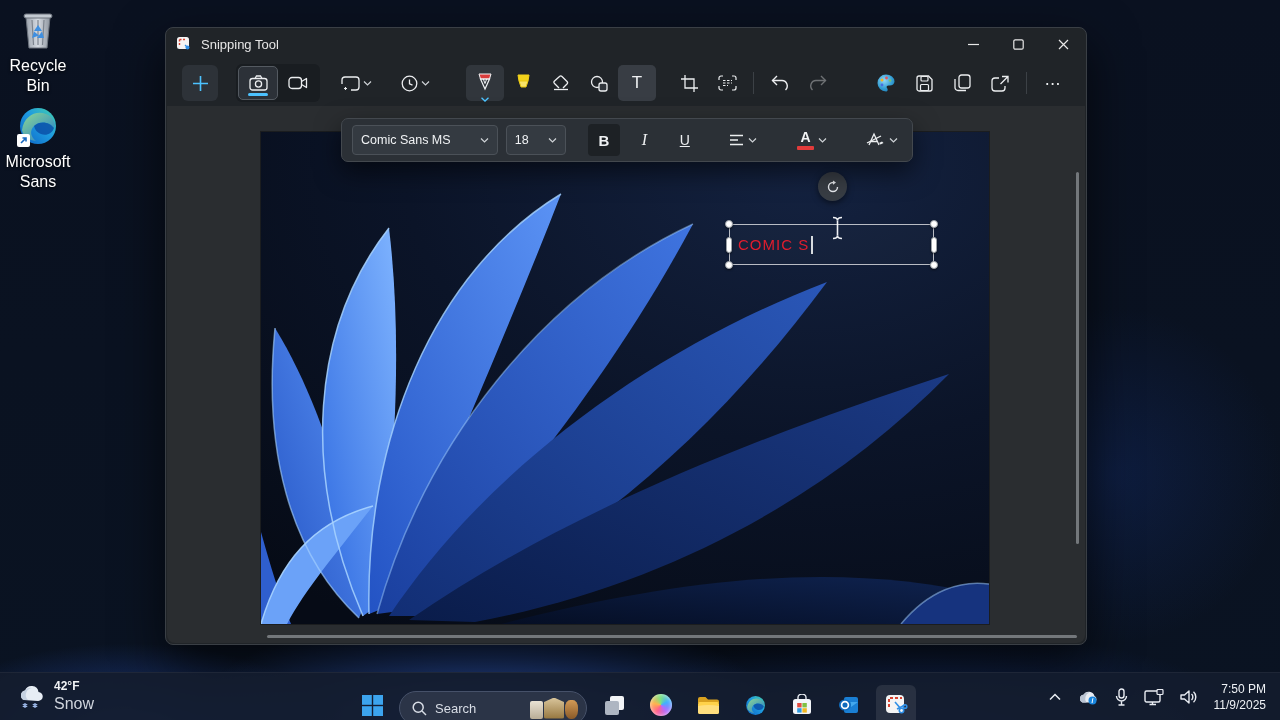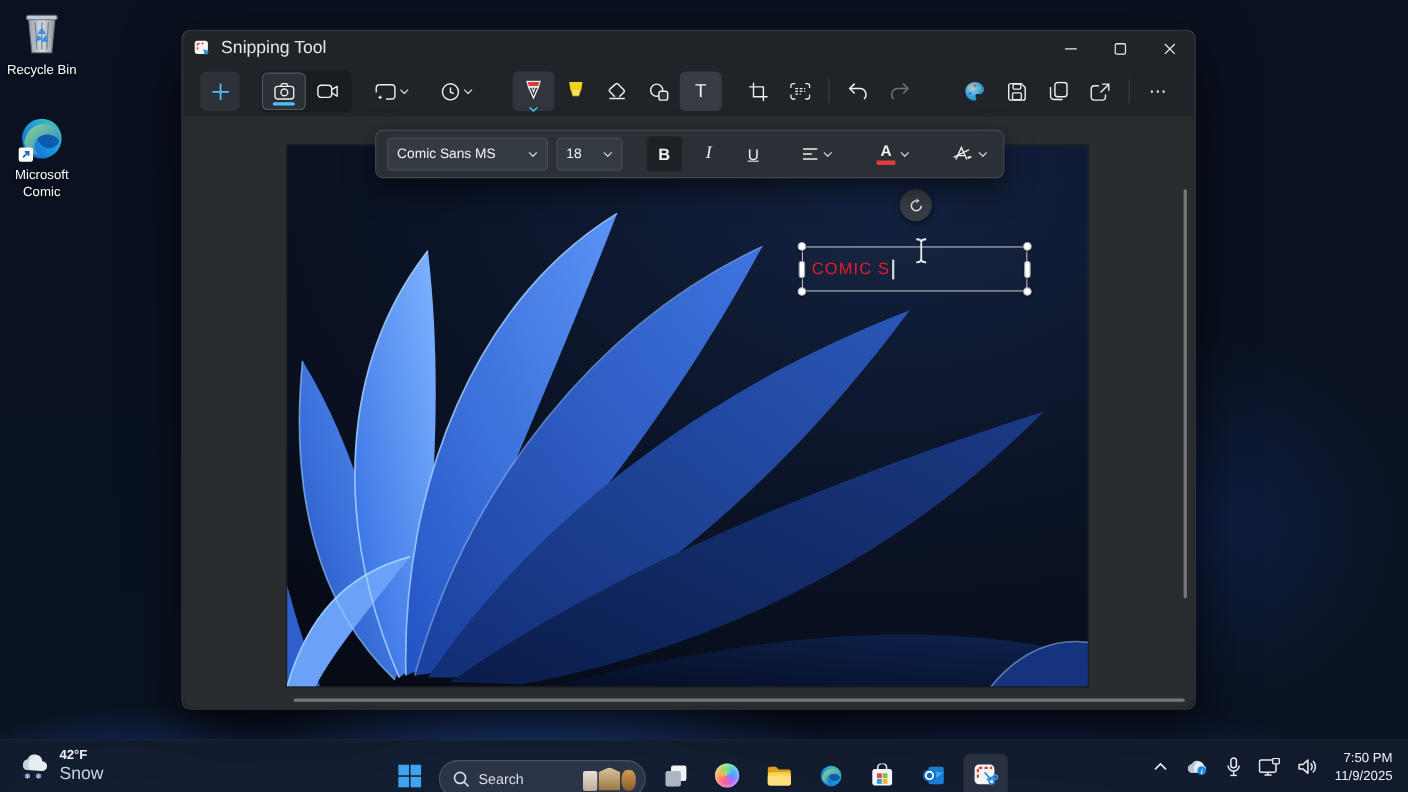--- a/index.html
+++ b/index.html
@@ -14,34 +14,34 @@
       radial-gradient(240px 240px at 87% 66%, rgba(25,60,150,.25), transparent 70%),
       linear-gradient(#0a1120, #0a1322);
     position:relative;
     color:#e8eaed;
   }
   svg { display:block; }
 
   
   .desk-icon { position:absolute; width:76px; text-align:center; cursor:default; }
   .desk-icon .glyph { width:44px; height:44px; margin:0 auto 4px; position:relative; }
-  .desk-icon .lbl { font-size:12px; color:#fff; text-shadow:0 1px 3px rgba(0,0,0,.9); line-height:1.25; }
+  .desk-icon .lbl { font-size:16px; color:#fff; text-shadow:0 1px 3px rgba(0,0,0,.9); line-height:1.25; }
   #icon-recycle { left:0; top:8px; }
   #icon-edge { left:0; top:104px; }
   .shortcut-badge { position:absolute; left:1px; bottom:1px; width:13px; height:13px; background:#fff; border-radius:2px; display:flex; align-items:center; justify-content:center; }
 
   
   #win {
     position:absolute; left:165px; top:27px; width:922px; height:618px;
     background:#202428; border:1px solid #3a3f45; border-radius:8px;
     box-shadow:0 18px 50px rgba(0,0,0,.65);
   }
   #titlebar { height:32px; display:flex; align-items:center; padding-left:10px; }
   #titlebar .app-ico { width:16px; height:16px; margin-right:9px; }
-  #titlebar .ttl { font-size:16px; color:#e6e6e6;text-align:center; }
+  #titlebar .ttl { font-size:13px; color:#e6e6e6;text-align:center; }
   #win-controls { margin-left:auto; display:flex; height:32px; }
   .wc { width:45px; height:32px; display:flex; align-items:center; justify-content:center; }
 
   #toolbar { height:46px; display:flex; align-items:center; padding:0 14px 0 16px; }
   .tbtn { width:38px; height:36px; border-radius:5px; display:flex; align-items:center; justify-content:center; position:relative; flex:0 0 auto; }
   .tbtn.active { background:#31363c; }
   .tbtn.text-active { background:#383d44; }
   .tsep { width:1px; height:22px; background:#3c4146; margin:0 7px; flex:0 0 auto; }
   .spacer { flex:0 0 auto; }
   #new-btn { width:38px; height:36px; background:#2d3238; border-radius:6px; display:flex; align-items:center; justify-content:center; }
@@ -166,21 +166,21 @@
       <circle cx="22" cy="22" r="18" fill="url(#edgeG)"></circle>
       <path d="M6 26 C8 12 20 6 30 10 C38 13 40 21 38 24 C34 18 24 16 18 22 C13 27 15 33 20 37 C12 36 7 32 6 26 Z" fill="url(#edgeG2)" opacity=".9"></path>
       <path d="M18 22 C24 16 34 18 38 24 C36 30 30 32 25 30 C20 28 19 25 18 22 Z" fill="#0a50a8" opacity=".85"></path>
     </svg>
     <span class="shortcut-badge">
       <svg width="9" height="9" viewBox="0 0 9 9">
           <path d="M2 7 L7 2 M3.5 2 L7 2 L7 5.5" stroke="#1567c0" stroke-width="1.6" fill="none"></path>
         </svg>
     </span>
   </div>
-  <div class="lbl">Microsoft Comic</div>
+  <div class="lbl">Microsoft Sans</div>
 </div>
 
 <div id="win">
 
   <div id="titlebar">
     <span class="app-ico">
       <svg width="16" height="16" viewBox="0 0 16 16">
         <rect x="1" y="1" width="12" height="12" rx="2.5" fill="#f4f4f4"></rect>
         <path d="M3.5 3.5 h2 M7 3.5 h2 M3.5 3.5 v2 M3.5 7 v2" stroke="#d64230" stroke-width="1.4" fill="none"></path>
         <circle cx="11.5" cy="11.5" r="2" fill="#2f8fe6"></circle>

